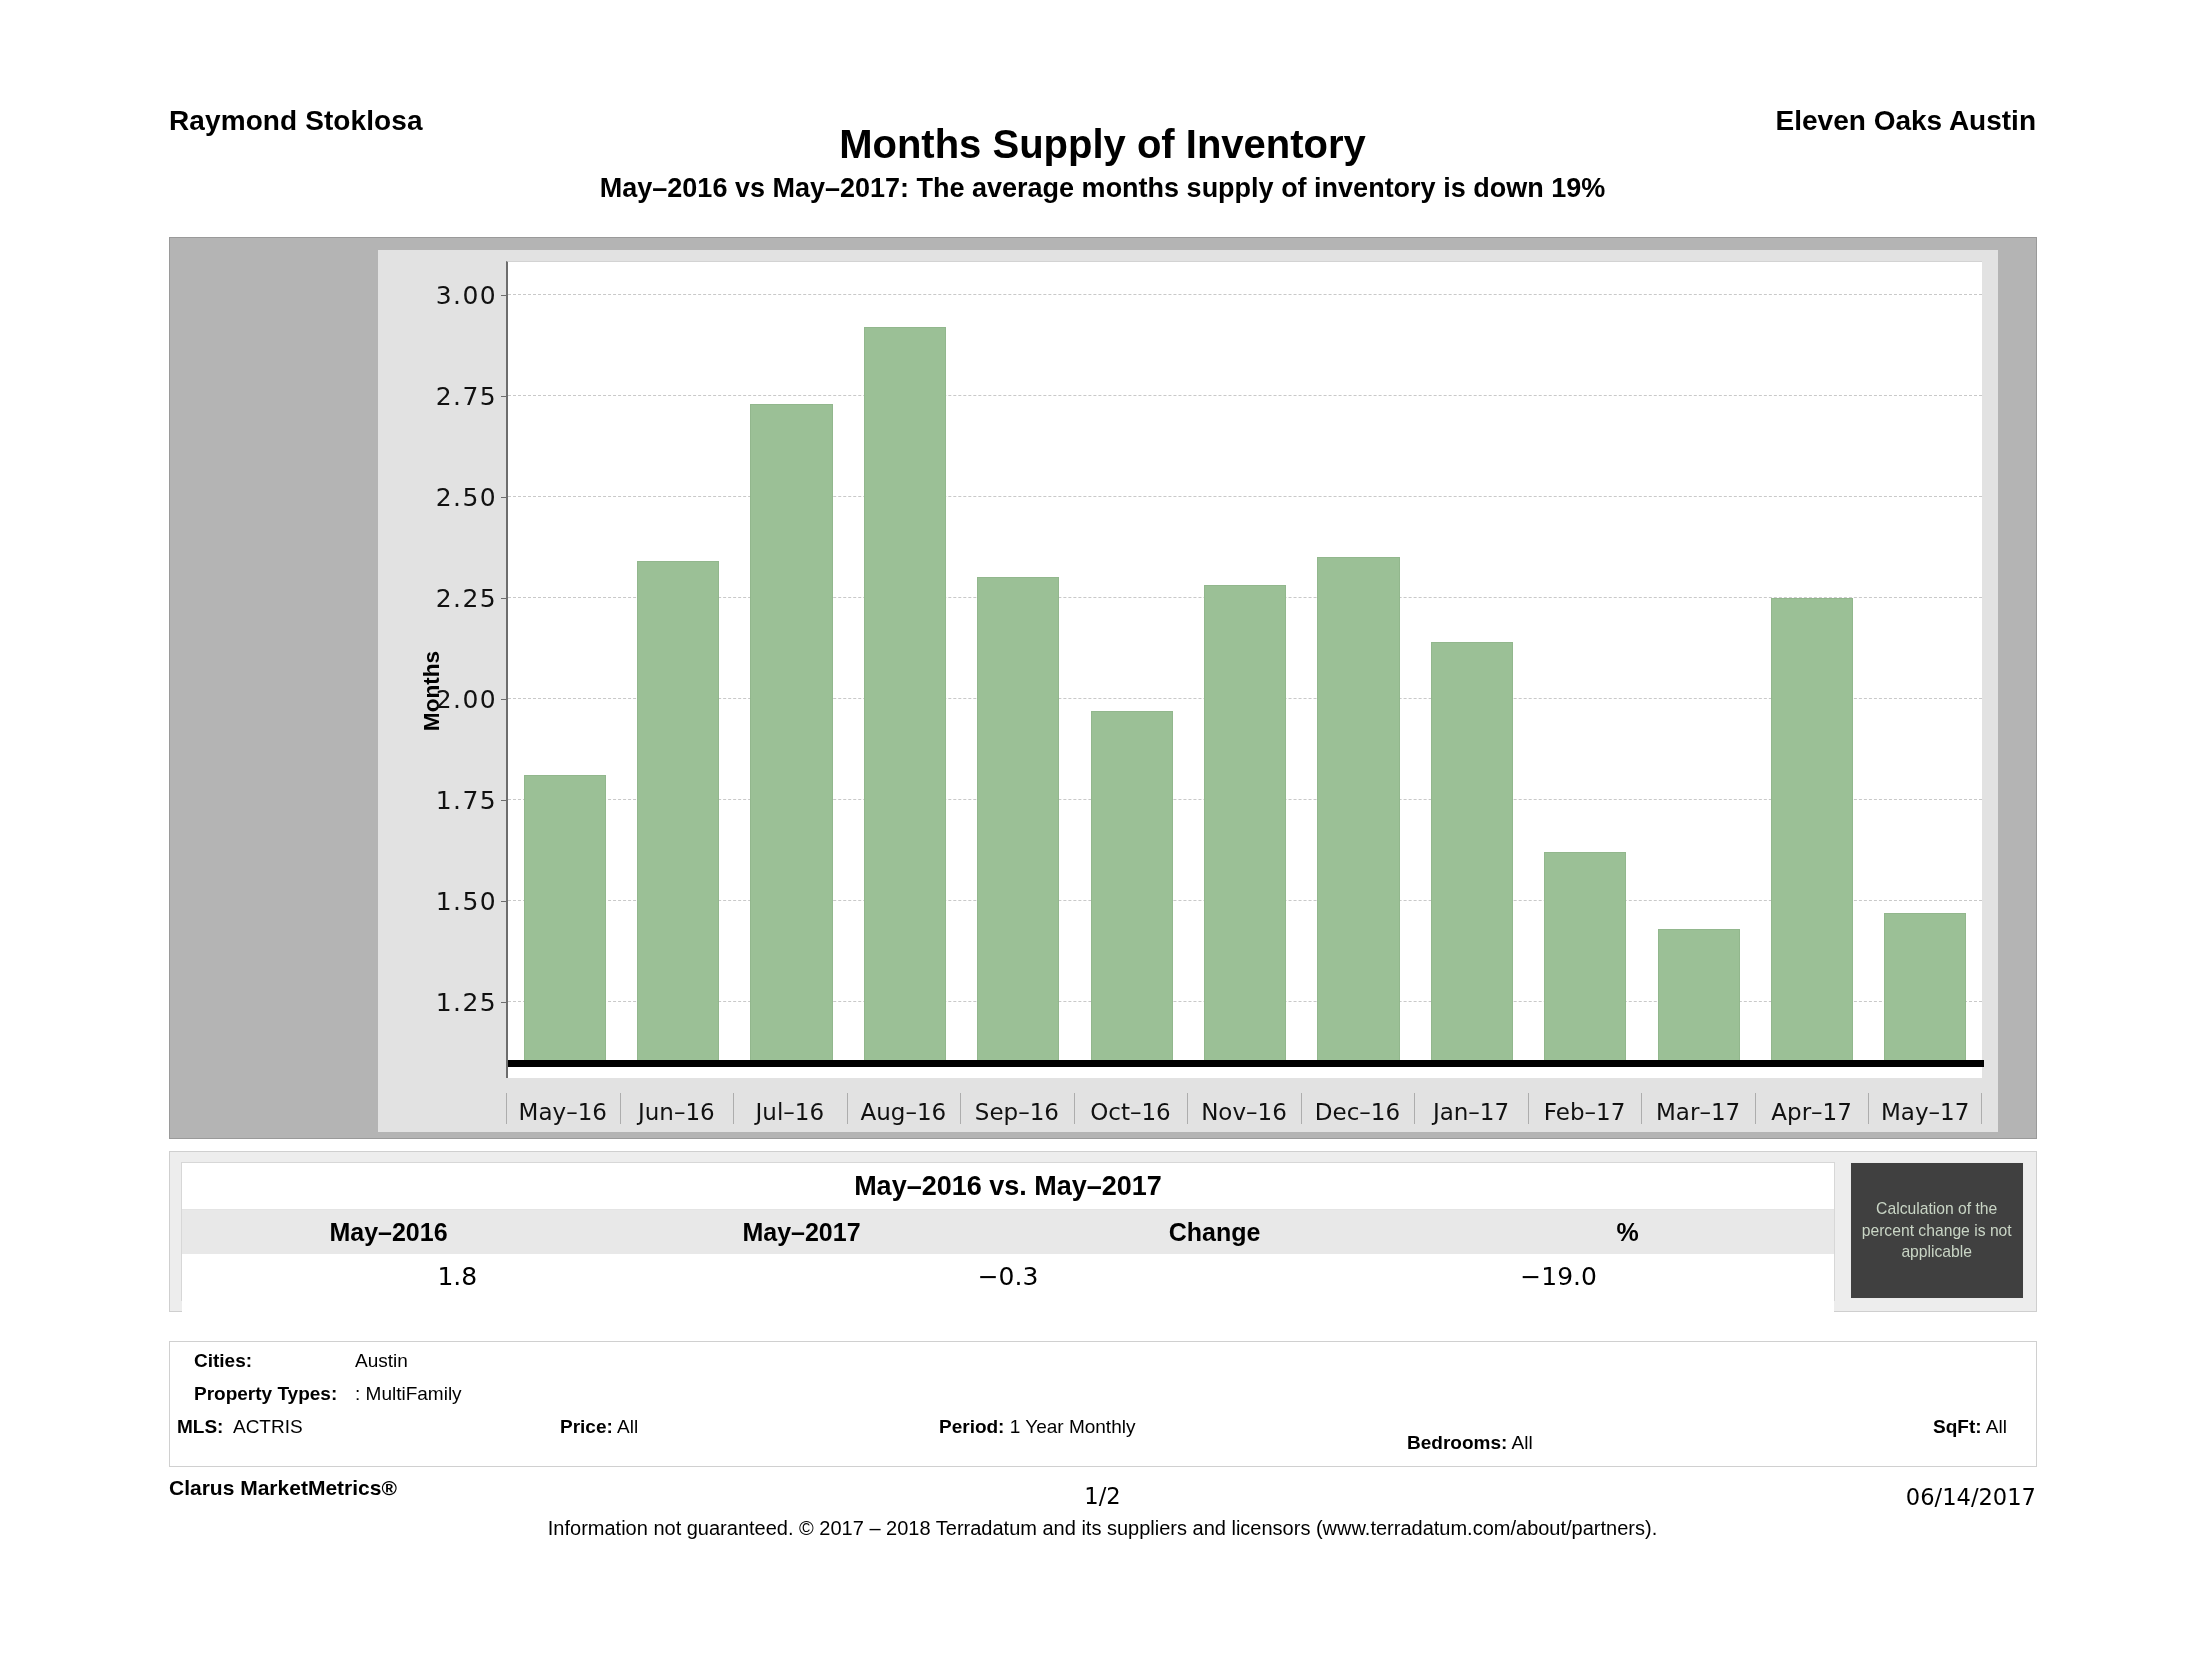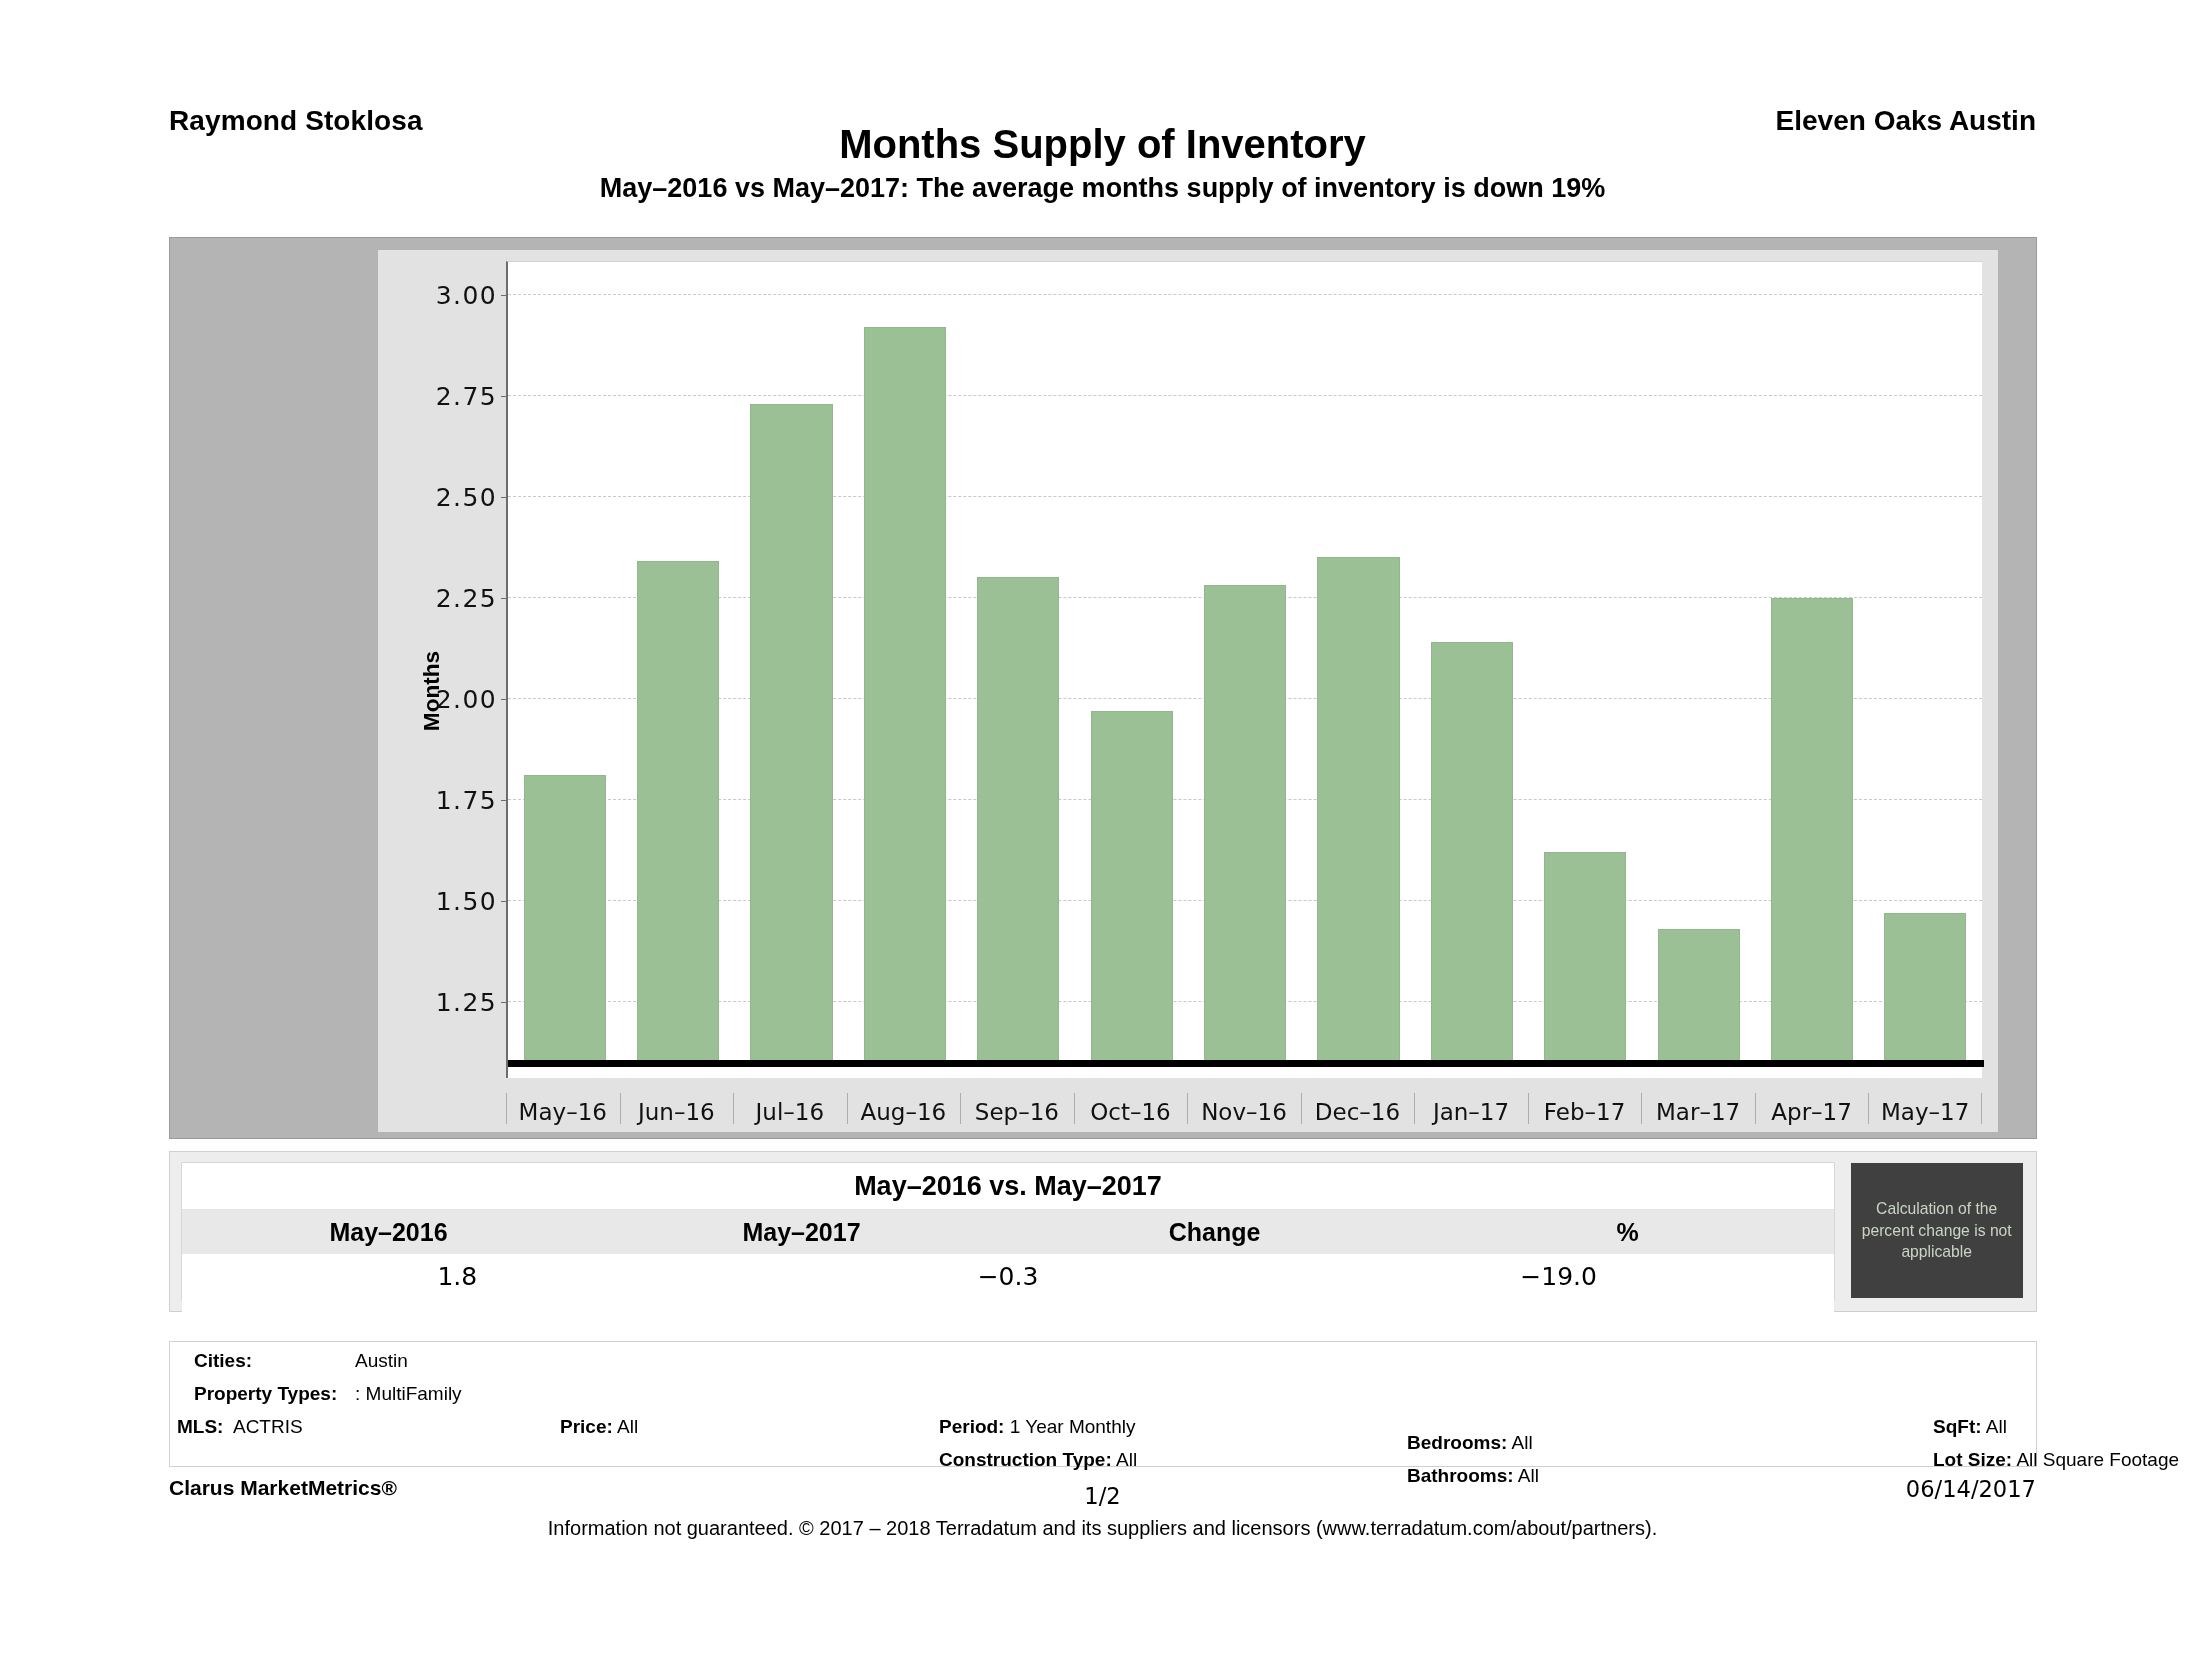--- a/index.html
+++ b/index.html
@@ -195,21 +195,21 @@
   #footer-brand {
     position:absolute; left:169px; top:0;
     font-size:21px; font-weight:bold;
   }
   #footer-page {
     position:absolute; left:0; top:6.8px; width:2205px;
     text-align:center; font-size:22.6px;
     font-family:"DejaVu Sans", sans-serif;
   }
   #footer-date {
-    position:absolute; right:169px; top:0;
+    position:absolute; right:169px; top:8px;
     font-size:22.6px; font-family:"DejaVu Sans", sans-serif;
   }
   #footer-disclaimer {
     position:absolute; left:0; top:41px; width:2205px;
     text-align:center; font-size:20px;
   }
 </style>
 </head>
 <body>
 
@@ -348,25 +348,20 @@
     <span class="fcell c-label"><b>Property Types:</b></span>
     <span class="fcell c-value">: MultiFamily</span>
   </div>
   <div class="frow">
     <span class="fcell c-mls"><b>MLS:</b>&nbsp; <span>ACTRIS</span></span>
     <span class="fcell c-price"><b>Price:</b> <span>All</span></span>
     <span class="fcell c-period"><b>Period:</b> <span>1 Year Monthly</span></span>
     <span class="fcell c-beds"><b>Bedrooms:</b> <span>All</span></span>
     <span class="fcell c-sqft"><b>SqFt:</b> <span>All</span></span>
   </div>
-  <div class="frow">
-    <span class="fcell c-period"><b>Construction Type:</b> <span>All</span></span>
-    <span class="fcell c-beds"><b>Bathrooms:</b> <span>All</span></span>
-    <span class="fcell c-sqft"><b>Lot Size:</b> <span>All Square Footage</span></span>
-  </div>
 </div>
 
 <div id="footer">
   <div id="footer-brand">Clarus MarketMetrics®</div>
   <div id="footer-page">1/2</div>
   <div id="footer-date">06/14/2017</div>
   <div id="footer-disclaimer">Information not guaranteed. © 2017 – 2018 Terradatum and its suppliers and licensors (www.terradatum.com/about/partners).</div>
 </div>
 
 

